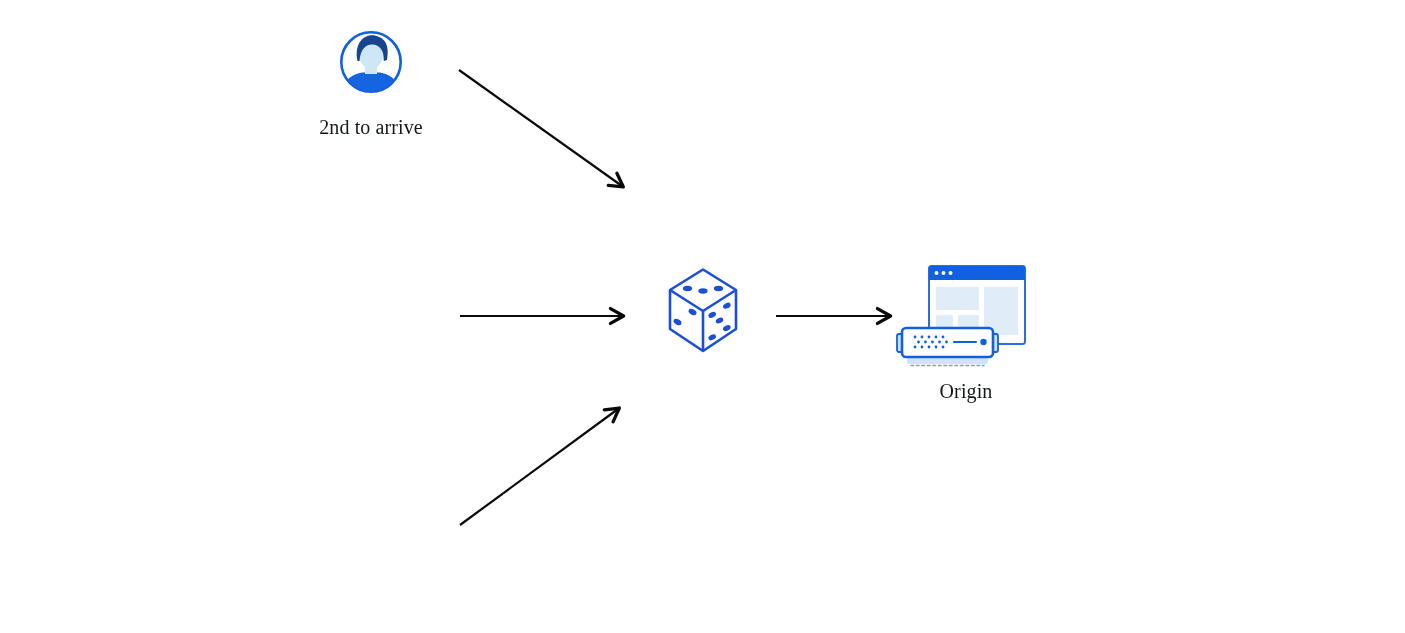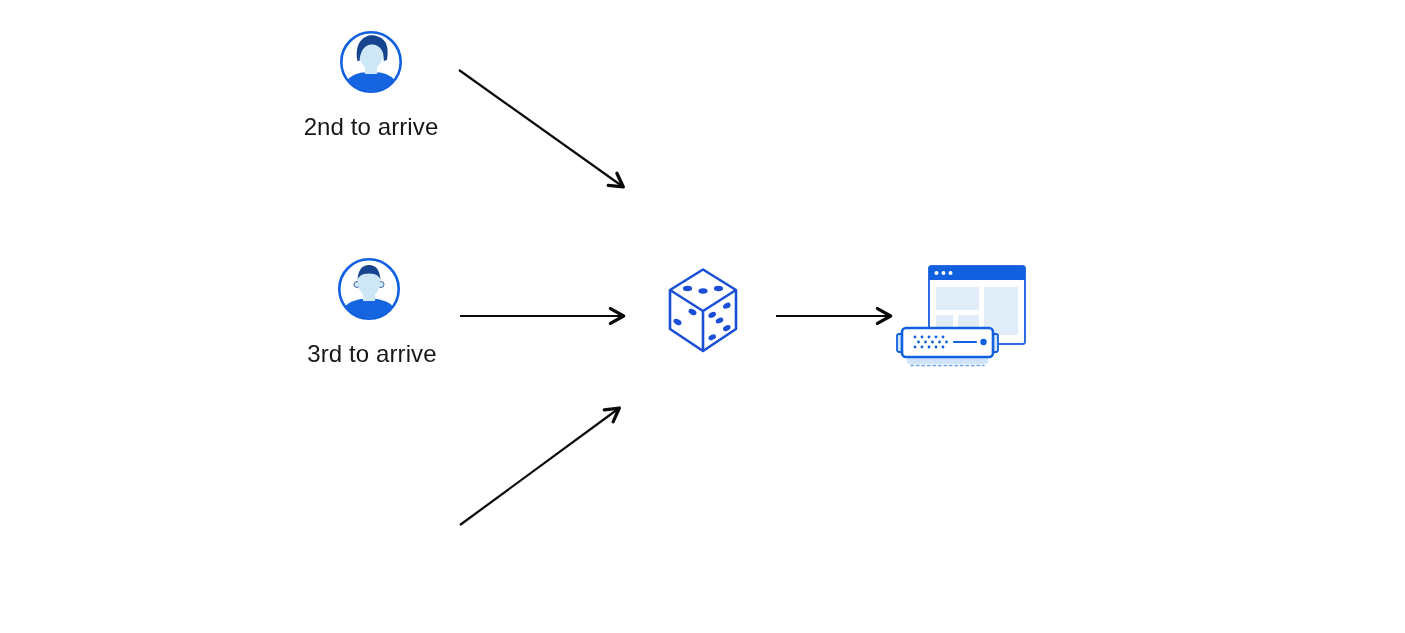--- a/index.html
+++ b/index.html
@@ -13,24 +13,25 @@
     width: 1405px;
     height: 633px;
     background: #ffffff;
     overflow: hidden;
   }
   .abs { position: absolute; }
   .node-label {
     position: absolute;
     width: 220px;
     text-align: center;
-    font-size: 24px;
+    font-size: 20px;
     line-height: 24px;
     color: #15181a;
     letter-spacing: 0.1px;
+    font-family: Liberation Serif, serif;
   }
   #arrows-layer {
     position: absolute;
     left: 0; top: 0;
     width: 1405px; height: 633px;
     pointer-events: none;
   }
 </style>
 </head>
 <body>
@@ -64,41 +65,20 @@
         <circle cx="19.5" cy="26" r="2.6" fill="#cde7f6"></circle>
         <circle cx="42.5" cy="26" r="2.6" fill="#cde7f6"></circle>
         <ellipse cx="31" cy="24.5" rx="11.5" ry="13.5" fill="#cde7f6"></ellipse>
         <path d="M17.5,30 C13.5,9 27,2.5 35,4.5 C45.5,7 49.5,14 47,29 L43.8,30
                  C44.5,19 38.5,12.5 31,13.5 C24,14.5 20.5,19.5 19.5,30 Z" fill="#17448f"></path>
       </g>
     </svg>
     <div class="node-label" style="left:-79px; top:84px;">2nd to arrive</div>
   </div>
 
-  <div class="abs" style="left:338px; top:258px;">
-    <svg width="62" height="62" viewBox="0 0 62 62" xmlns="http://www.w3.org/2000/svg">
-      <defs>
-          <clipPath id="clipB">
-            <circle cx="31" cy="31" r="29"></circle>
-          </clipPath>
-        </defs>
-      <circle cx="31" cy="31" r="29.7" fill="#ffffff" stroke="#1160df" stroke-width="2.6"></circle>
-      <g clip-path="url(#clipB)">
-        <path d="M1,62 C3,46.5 13,43 23,41 L39,41 C49,43 59,46.5 61,62 Z" fill="#1565e0"></path>
-        <rect x="25" y="30" width="12" height="13" fill="#cde7f6"></rect>
-        <rect x="25" y="30" width="12" height="5" fill="#aed4ee"></rect>
-        <circle cx="19" cy="26.5" r="3" fill="#cde7f6" stroke="#17448f" stroke-width="0.8"></circle>
-        <circle cx="43" cy="26.5" r="3" fill="#cde7f6" stroke="#17448f" stroke-width="0.8"></circle>
-        <ellipse cx="31" cy="25" rx="11" ry="13" fill="#cde7f6"></ellipse>
-        <path d="M19.5,24 C19.5,11.5 24.5,7 31,7 C37.5,7 42.5,11.5 42.5,24
-                 C42.5,18.5 38.5,15.5 31,15.5 C23.5,15.5 19.5,18.5 19.5,24 Z" fill="#17448f"></path>
-      </g>
-    </svg>
-    <div class="node-label" style="left:-76px; top:84px;">3rd to arrive</div>
-  </div>
 
 
   <div class="abs" style="left:668px; top:268px;">
     <svg width="70" height="85" viewBox="0 0 70 85" xmlns="http://www.w3.org/2000/svg">
       <g stroke="#1a4fd6" stroke-width="2.6" fill="#ffffff" stroke-linejoin="round">
         <path d="M35,1.5 L68,22 L68,61 L35,83 L2,61 L2,22 Z"></path>
         <path d="M2,22 L35,43 L68,22" fill="none"></path>
         <path d="M35,43 L35,83" fill="none"></path>
       </g>
       <g fill="#1a4fd6">
@@ -154,15 +134,16 @@
             <circle cx="27" cy="85" r="1.4"></circle>
             <circle cx="34" cy="85" r="1.4"></circle>
             <circle cx="41" cy="85" r="1.4"></circle>
             <circle cx="48" cy="85" r="1.4"></circle>
         </g>
         <line x1="59" y1="80" x2="81" y2="80" stroke="#1160df" stroke-width="2.2" stroke-linecap="round"></line>
         <circle cx="88.5" cy="80" r="3.2" fill="#1160df"></circle>
         <line x1="16" y1="103.5" x2="89" y2="103.5" stroke="#6ea4e8" stroke-width="1.6" stroke-dasharray="2.5 3" stroke-linecap="round"></line>
       </g>
     </svg>
+    <div class="node-label" style="left:-39px; top:117px;">Origin</div>
   </div>
 
 </div>
 
 </body></html>

